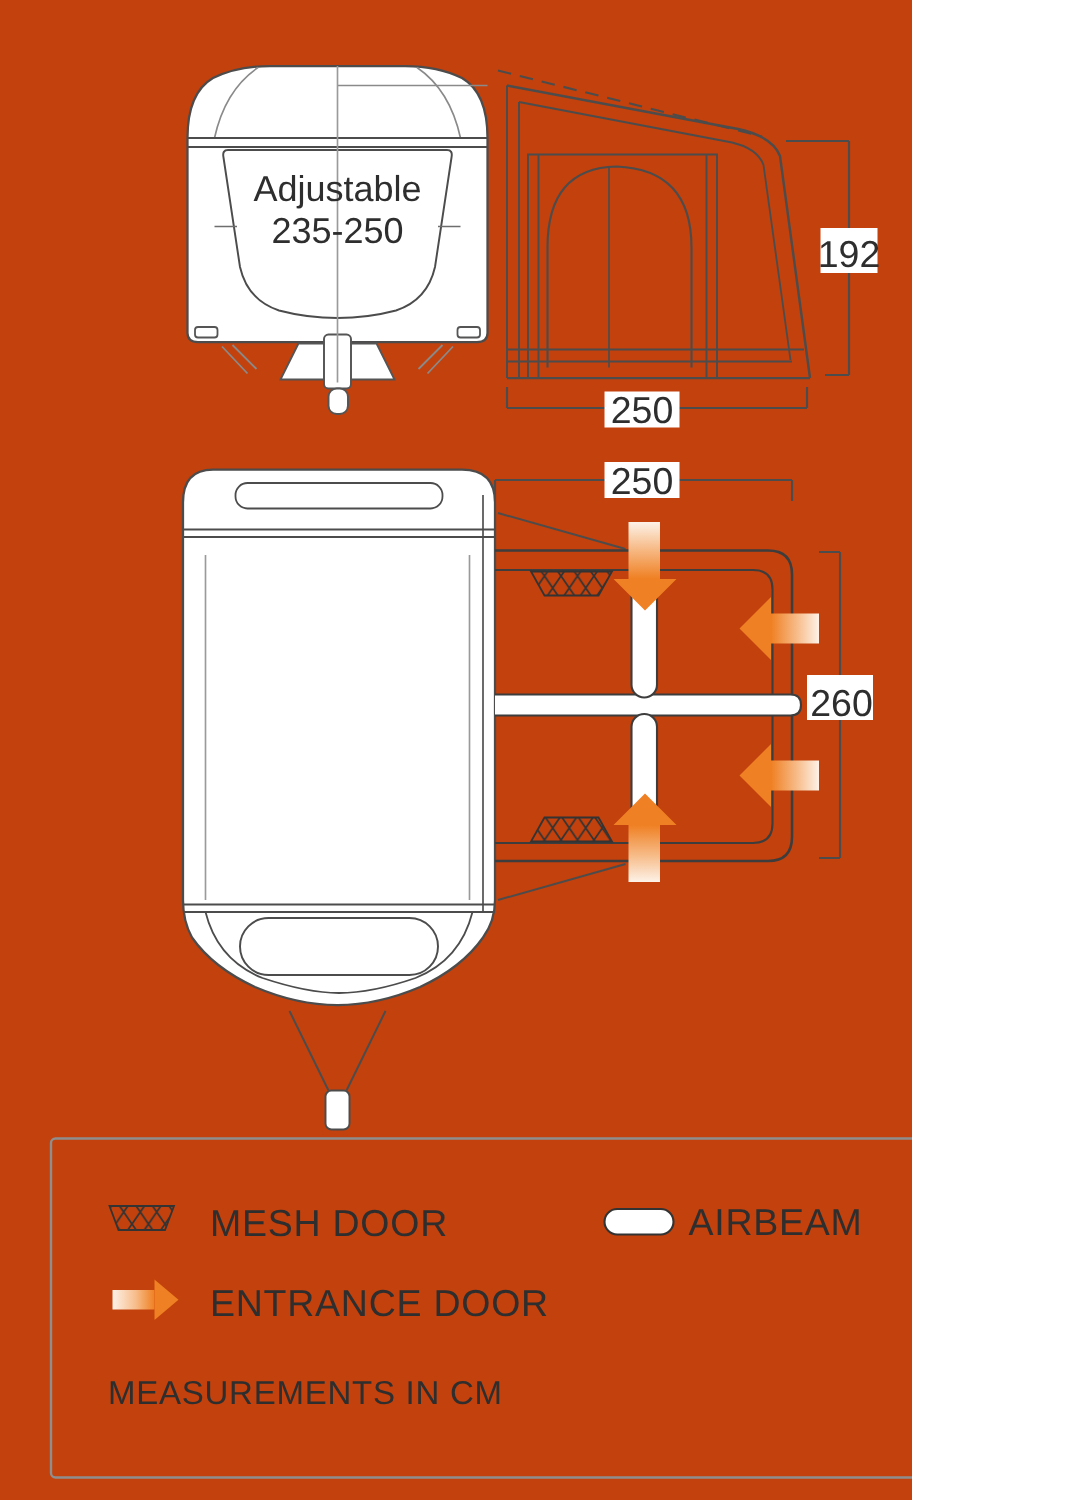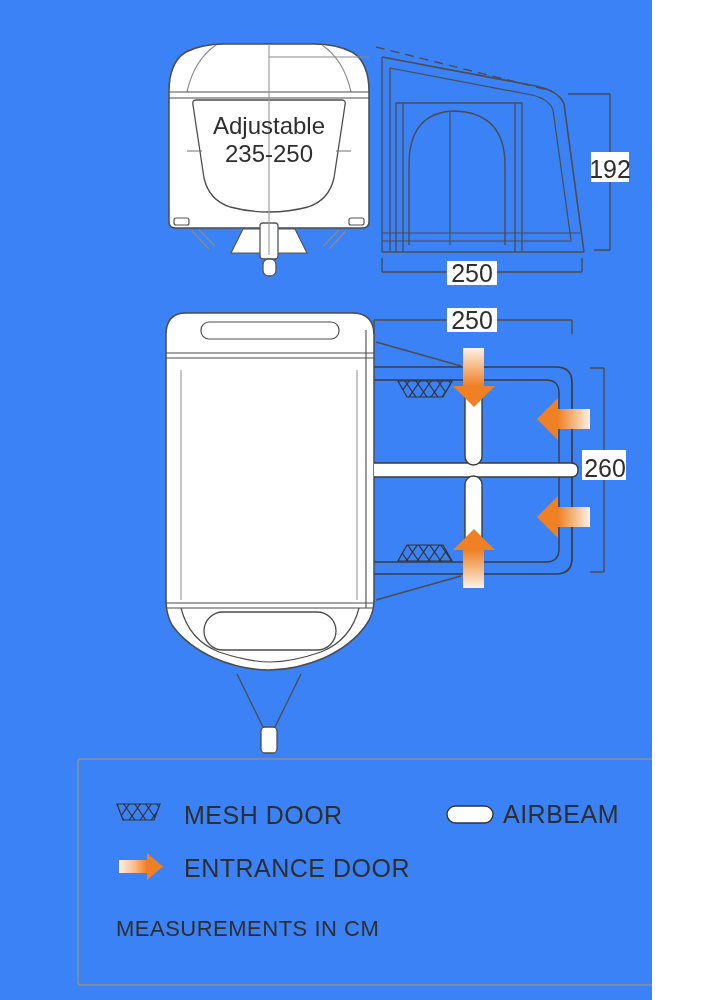--- a/index.html
+++ b/index.html
@@ -1,16 +1,16 @@
 <!DOCTYPE html>
 <html><head>
 <meta charset="utf-8">
 <style>
   html,body{margin:0;padding:0;background:#ffffff;}
-  .page{width:608px;height:1000px;position:relative;background:#3b82f6;overflow:hidden;padding-left:44px;}
+  .page{width:608px;height:1000px;position:relative;background:#c2410c;overflow:hidden;}
   svg{display:block;}
   text{font-family:"Liberation Sans","DejaVu Sans",sans-serif;fill:#2e2e2e;}
   .dim-text{font-size:25px;}
   .label-text{font-size:24px;}
   .legend-text{font-size:25px;letter-spacing:0.5px;}
   .note-text{font-size:22px;letter-spacing:0.5px;}
 </style>
 </head>
 <body>
 

